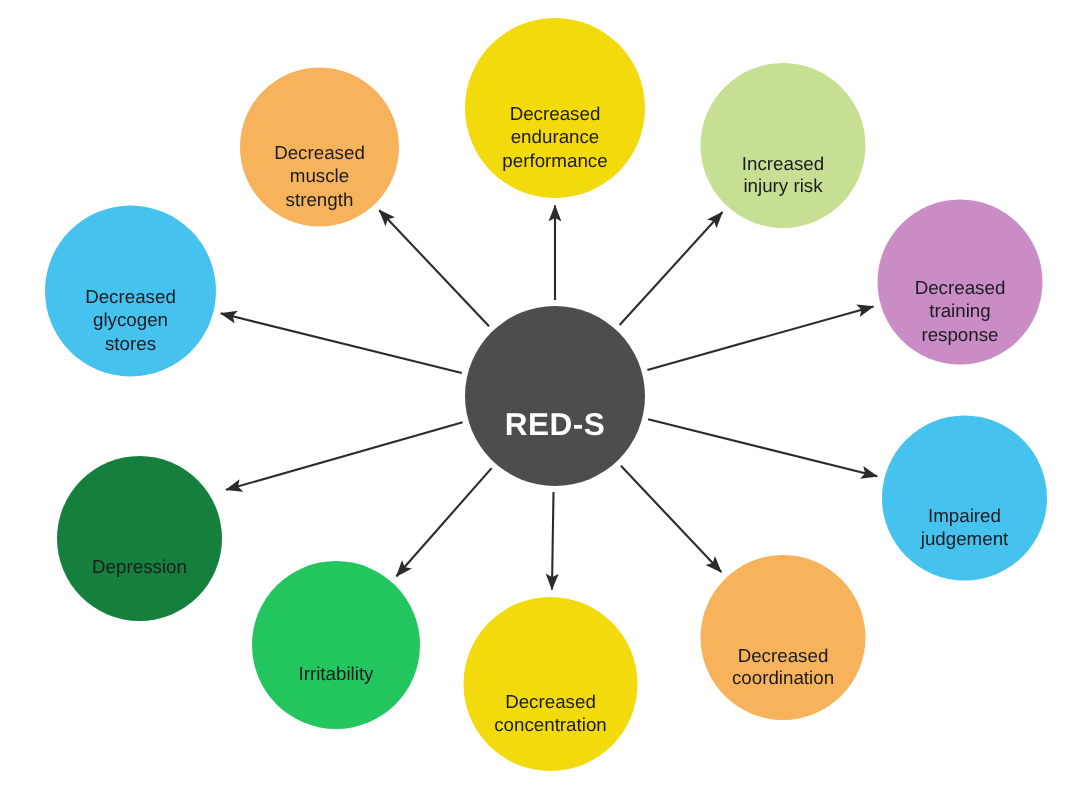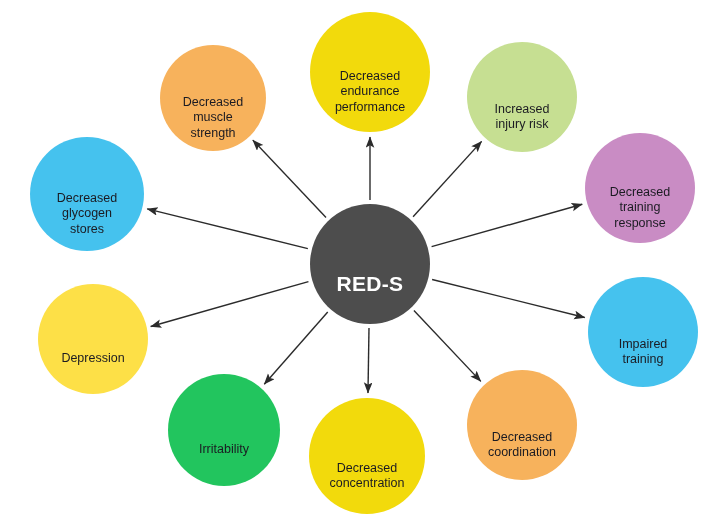--- a/index.html
+++ b/index.html
@@ -89,37 +89,37 @@
       <div class="node satellite" style="left: 160px; top: 45px; width: 106px; height: 106px; background: rgb(247, 178, 92);">
         <span class="node-label">Decreased
 muscle
 strength</span>
       </div>
       <div class="node satellite" style="left: 30px; top: 137px; width: 114px; height: 114px; background: rgb(69, 194, 238);">
         <span class="node-label">Decreased
 glycogen
 stores</span>
       </div>
-      <div class="node satellite" style="left: 38px; top: 284px; width: 110px; height: 110px; background: #fde047;">
+      <div class="node satellite" style="left: 38px; top: 304px; width: 110px; height: 110px; background: #15803d;">
         <span class="node-label">Depression</span>
       </div>
       <div class="node satellite" style="left: 168px; top: 374px; width: 112px; height: 112px; background: #22c55e;">
         <span class="node-label">Irritability</span>
       </div>
       <div class="node satellite" style="left: 309px; top: 398px; width: 116px; height: 116px; background: rgb(242, 218, 12);">
         <span class="node-label">Decreased
 concentration</span>
       </div>
       <div class="node satellite" style="left: 467px; top: 370px; width: 110px; height: 110px; background: rgb(247, 178, 92);">
         <span class="node-label">Decreased
 coordination</span>
       </div>
       <div class="node satellite" style="left: 588px; top: 277px; width: 110px; height: 110px; background: rgb(69, 194, 238);">
         <span class="node-label">Impaired
-training</span>
+judgement</span>
       </div>
       <div class="node satellite" style="left: 585px; top: 133px; width: 110px; height: 110px; background: rgb(201, 140, 196);">
         <span class="node-label">Decreased
 training
 response</span>
       </div>
       <div class="node satellite" style="left: 467px; top: 42px; width: 110px; height: 110px; background: rgb(198, 223, 146);">
         <span class="node-label">Increased
 injury risk</span>
       </div>

